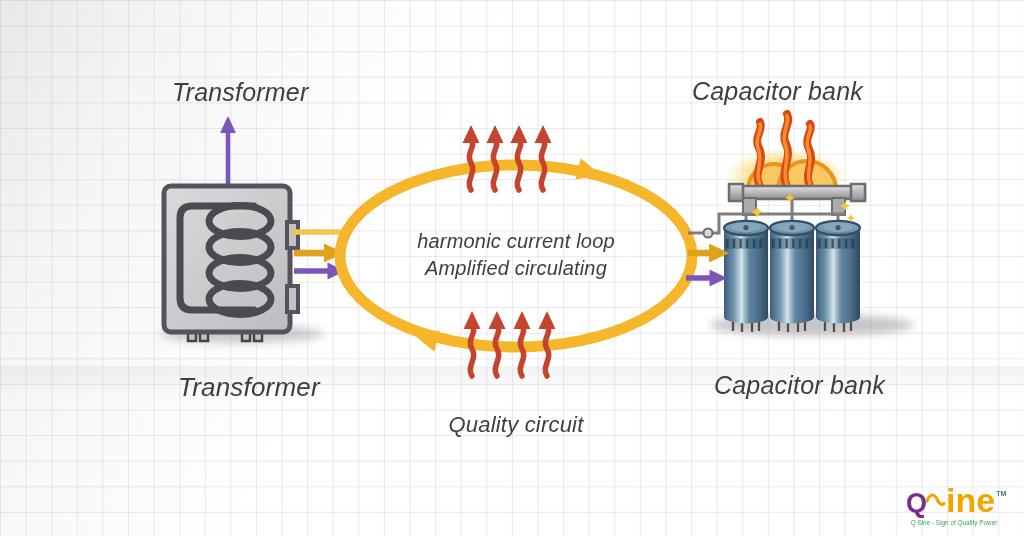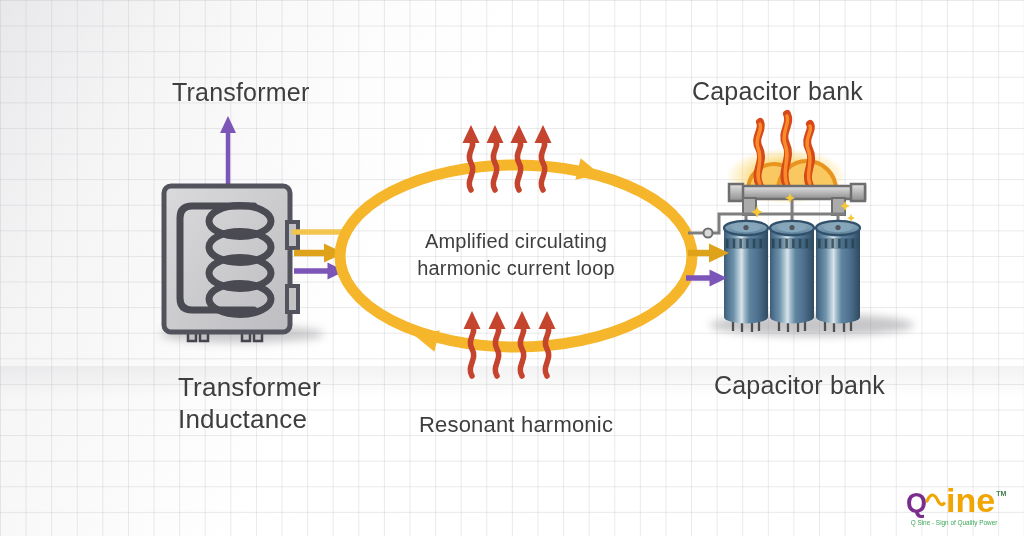--- a/index.html
+++ b/index.html
@@ -13,21 +13,21 @@
       radial-gradient(ellipse at 78% 12%, #ffffff 0%, rgba(255,255,255,0) 55%),
       linear-gradient(118deg, #e8e8ea 0%, #f5f5f6 14%, #ffffff 40%);
     background-size:25.6px 25.6px, 25.6px 25.6px, 100% 100%, 100% 100%;
   }
   .band{
     position:absolute;left:0;top:366px;width:1024px;height:58px;
     background:linear-gradient(180deg, rgba(130,130,138,0.10), rgba(130,130,138,0.0) 55%);
     pointer-events:none;
   }
   svg.diagram{position:absolute;left:0;top:0;}
-  .label{position:absolute;color:var(--text-dark,#3E3E3E);letter-spacing:0.2px;}
+  .label{position:absolute;color:var(--text-dark,#3E3E3E);letter-spacing:0.2px;font-style:italic;}
   .lbl-transformer-top{left:172px;top:78px;font-size:25px;}
   .lbl-capbank-top{left:692px;top:77px;font-size:25px;}
   .loop-caption{left:366px;top:228px;width:300px;text-align:center;font-size:20px;line-height:26.5px;}
   .loop-caption span{display:block;}
   .lbl-transformer-ind{left:178px;top:371px;font-size:26px;line-height:32px;}
   .lbl-transformer-ind span{display:block;}
   .lbl-resonant{left:412px;top:412px;width:208px;text-align:center;font-size:22px;}
   .lbl-capbank-bottom{left:714px;top:371px;font-size:25px;}
   .logo{position:absolute;left:906px;top:483px;width:96px;text-align:center;line-height:1;}
   .logo-row{white-space:nowrap;}
@@ -223,30 +223,29 @@
       <line x1="686" y1="278" x2="710" y2="278" stroke="var(--purple-arrow,#7C55B8)" stroke-width="5.5"></line>
       <polygon points="727,278 709.5,269.5 709.5,286.5" fill="var(--purple-arrow,#7C55B8)"></polygon>
     </g>
   </svg>
 
   <div class="label lbl-transformer-top">Transformer</div>
 
   <div class="label lbl-capbank-top">Capacitor bank</div>
 
   <div class="label loop-caption">
+    <span>harmonic current loop</span>
     <span>Amplified circulating</span>
-    <span>harmonic current loop</span>
   </div>
 
   <div class="label lbl-transformer-ind">
     <span>Transformer</span>
-    <span>Inductance</span>
   </div>
 
-  <div class="label lbl-resonant">Resonant harmonic</div>
+  <div class="label lbl-resonant">Quality circuit</div>
 
   <div class="label lbl-capbank-bottom">Capacitor bank</div>
 
   <div class="logo">
     <div class="logo-row">
       <span class="logo-q">Q</span><svg class="logo-wave" width="22" height="15" viewBox="0 0 22 15">
           <path d="M1,8 Q6.5,-4 12,8 Q14.8,13.5 18,10.5" fill="none" stroke="var(--logo-gold,#F0A500)" stroke-width="3.2" stroke-linecap="round"></path>
         </svg><span class="logo-rest">ine</span><span class="logo-tm">TM</span>
     </div>
     <div class="logo-tagline">Q Sine - Sign of Quality Power</div>

